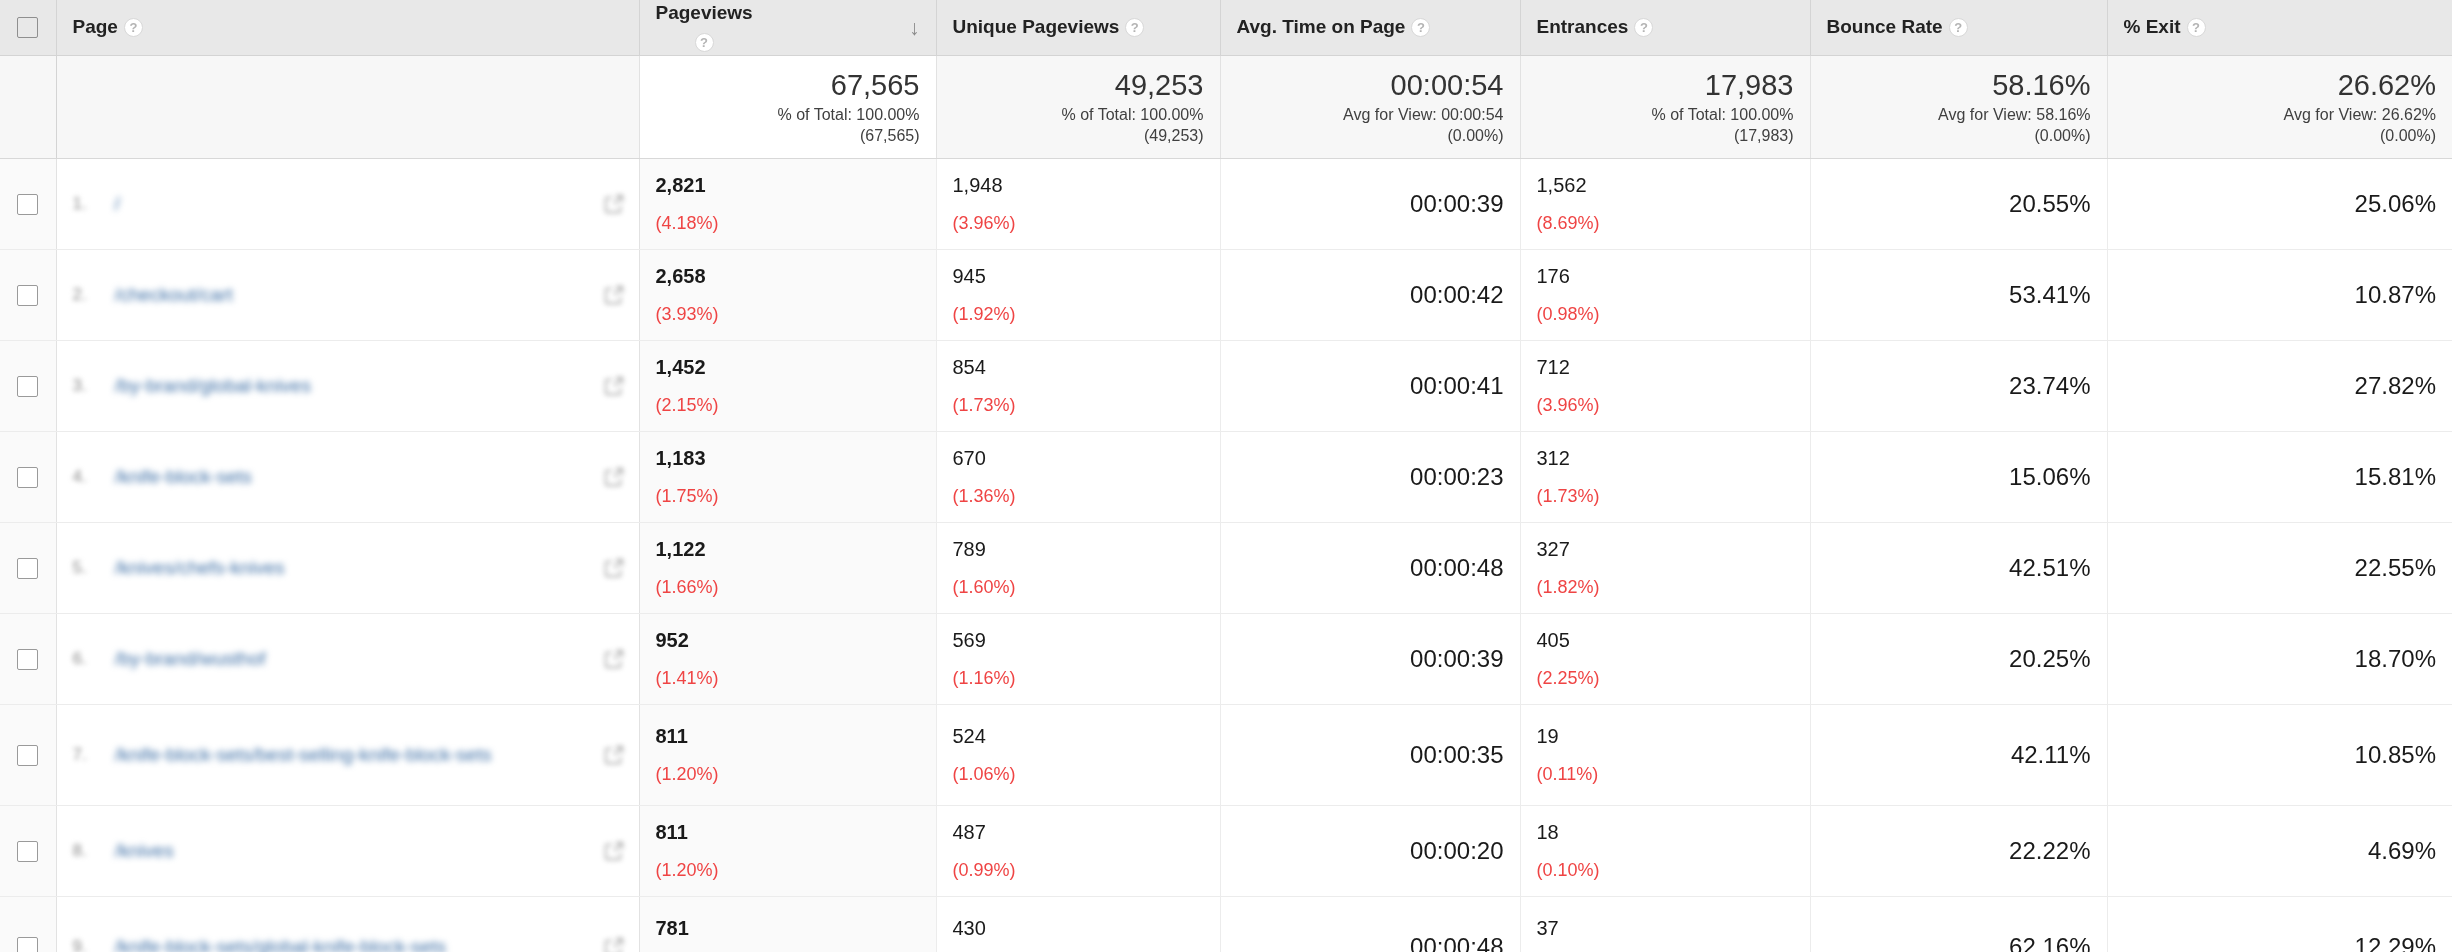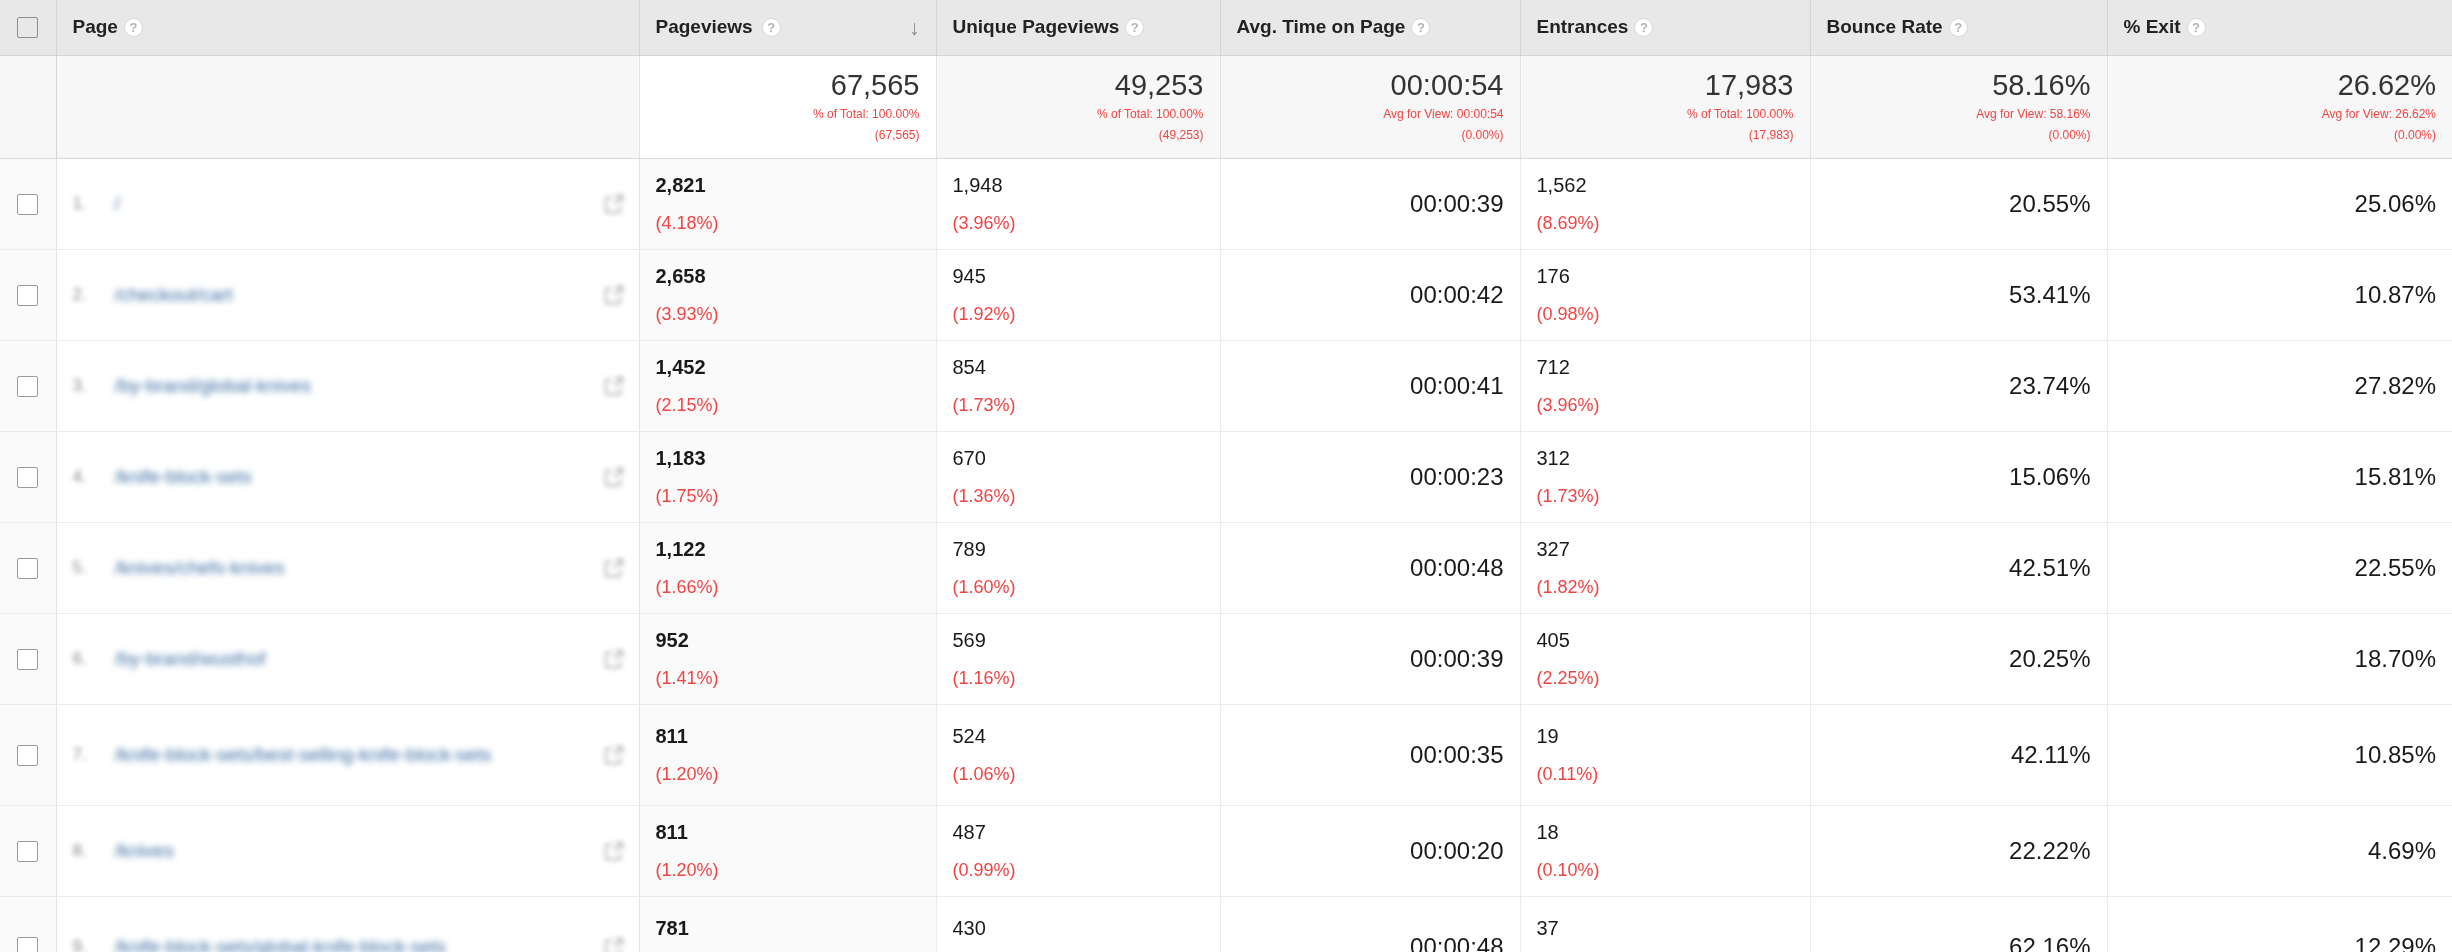--- a/index.html
+++ b/index.html
@@ -40,21 +40,21 @@
     color: #222222;
     text-align: left;
     white-space: nowrap;
   }
   thead th.th-check { border-right: 1px solid #d4d4d4; padding: 0; text-align: center; }
   thead th.th-num { text-align: left; }
   thead th:last-child { border-right: none; }
 
   .th-inner { display: flex; align-items: center; gap: 6px; }
   .th-inner.sorted { justify-content: space-between; }
-  .th-label-group { display: flex; align-items: center; gap: 9px; }
+  .th-label-group { display: flex; align-items: center; gap: 9px; flex-direction: column; }
 
   .help-icon {
     display: inline-flex;
     align-items: center;
     justify-content: center;
     width: 19px; height: 19px;
     border-radius: 50%;
     background: #ffffff;
     border: 1px solid #d8d8d8;
     color: #b4b4b4;
@@ -97,22 +97,22 @@
   tr.summary td.sorted-col { background: #ffffff; }
 
   .sum-value {
     font-size: 29px;
     color: #333333;
     line-height: 38px;
     font-weight: normal;
     white-space: nowrap;
   }
   .sum-sub {
-    font-size: 12px;
-    color: #ef4444;
+    font-size: 16px;
+    color: #404040;
     line-height: 21px;
     white-space: nowrap;
   }
 
   
   tbody tr.data td {
     border-bottom: 1px solid #ececec;
     border-right: 1px solid #ececec;
     background: #ffffff;
     padding: 0 16px;

